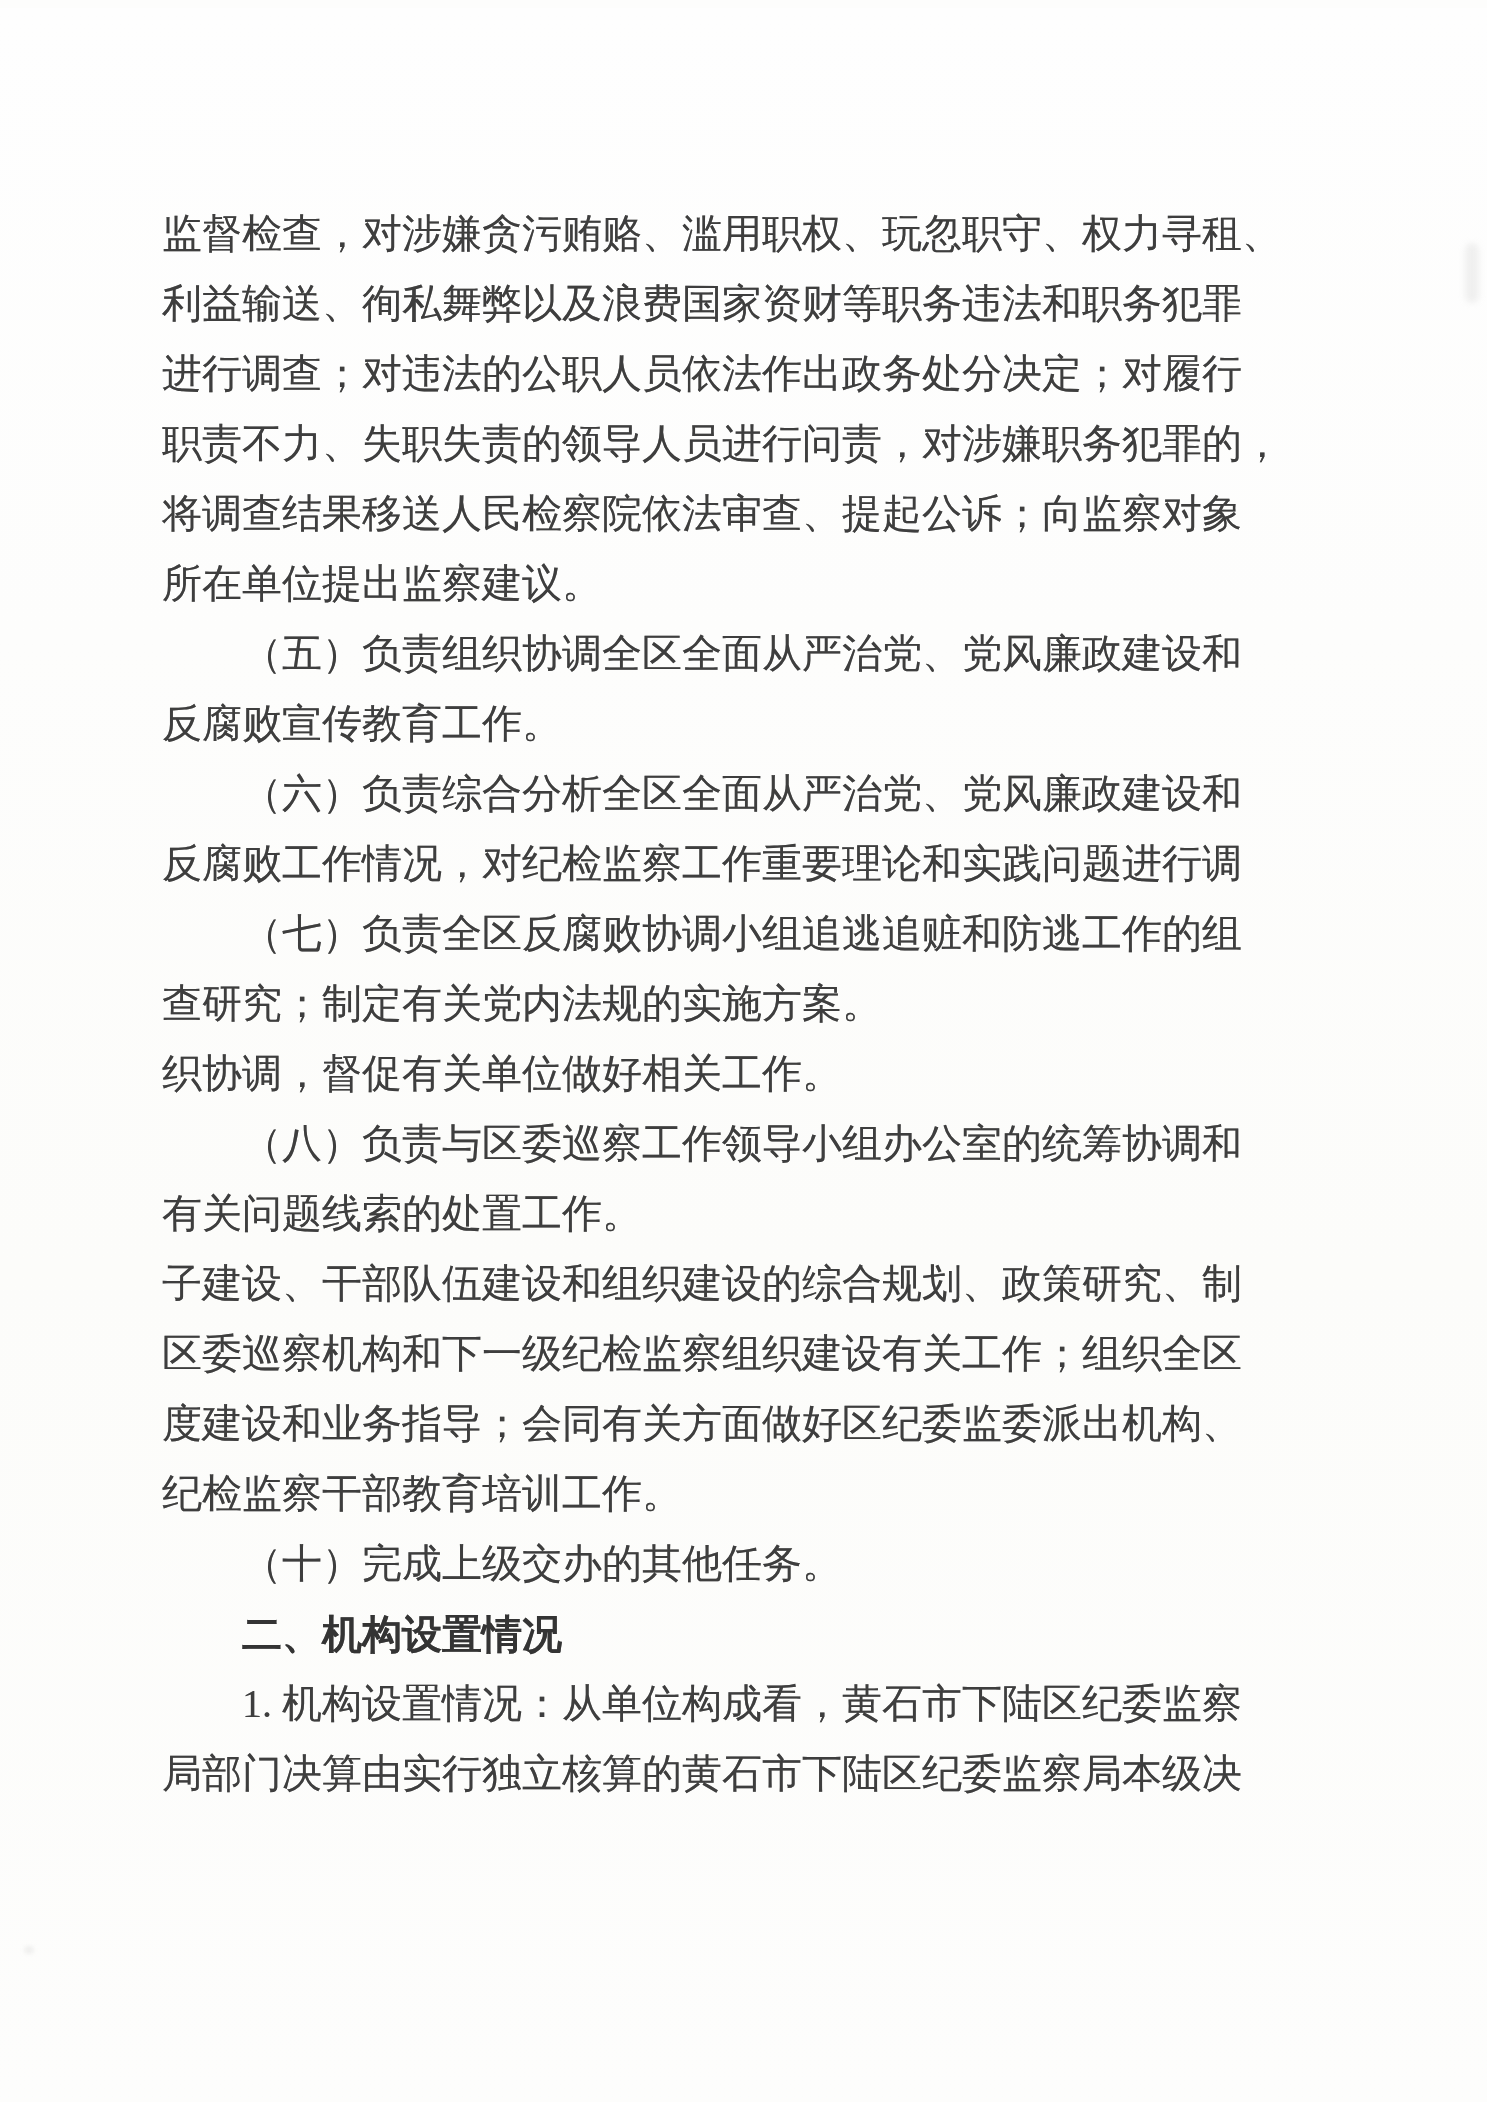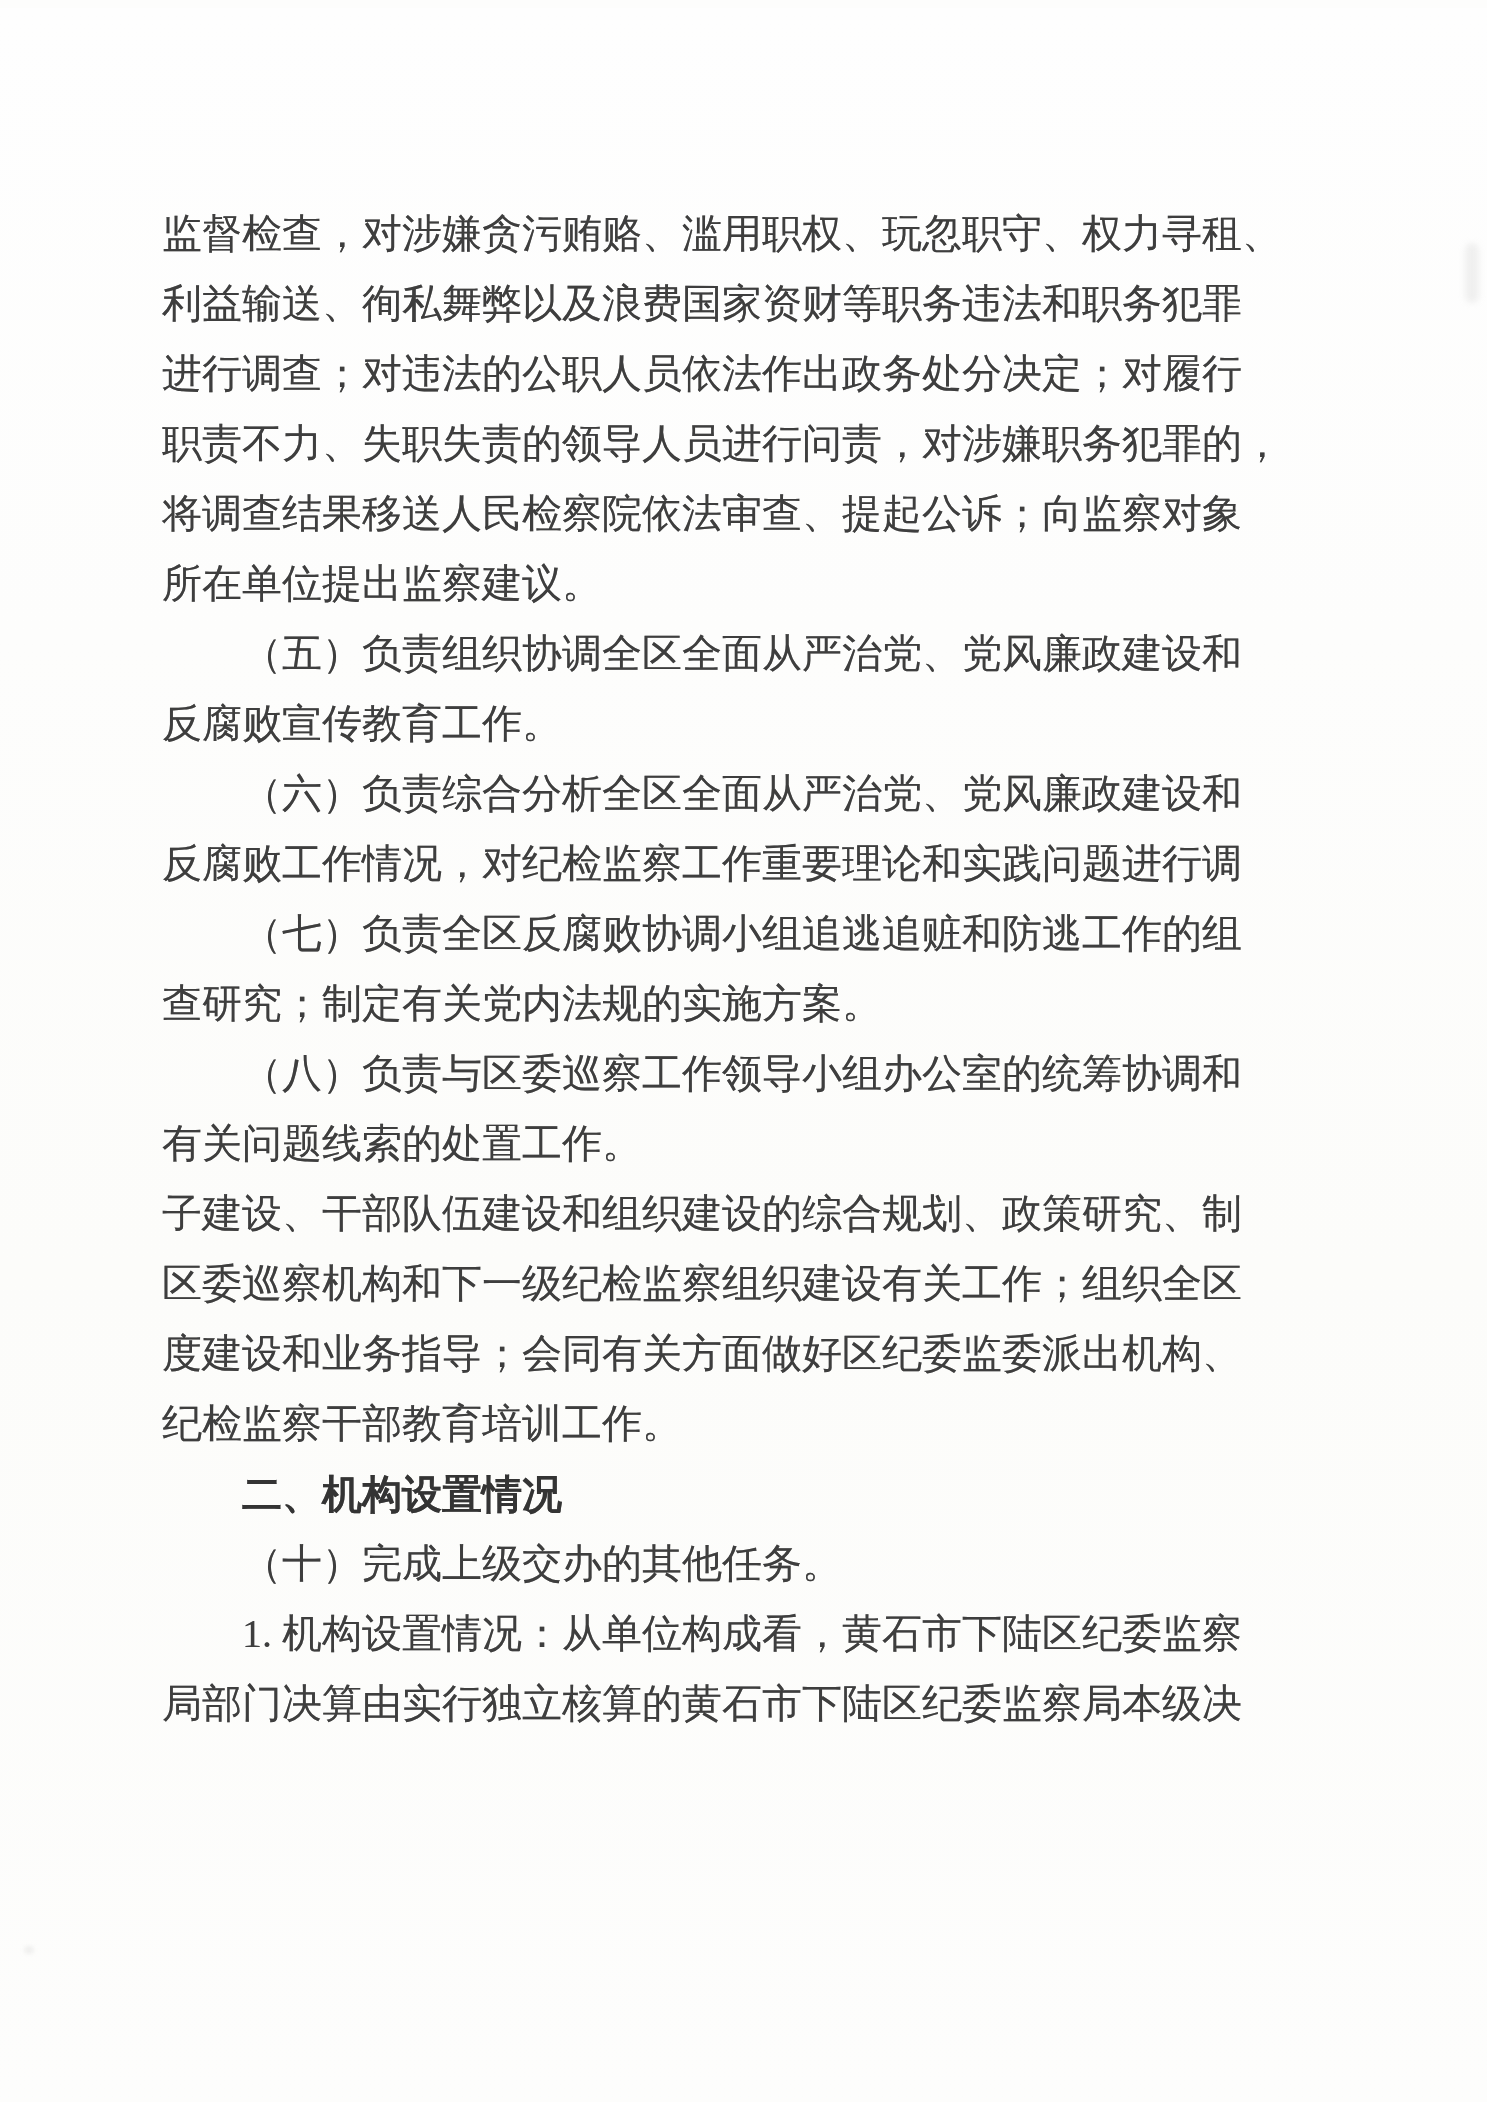--- a/index.html
+++ b/index.html
@@ -77,26 +77,27 @@
       <div class="text-line">进行调查；对违法的公职人员依法作出政务处分决定；对履行</div>
       <div class="text-line">职责不力、失职失责的领导人员进行问责，对涉嫌职务犯罪的，</div>
       <div class="text-line">将调查结果移送人民检察院依法审查、提起公诉；向监察对象</div>
       <div class="text-line">所在单位提出监察建议。</div>
       <div class="text-line indent">（五）负责组织协调全区全面从严治党、党风廉政建设和</div>
       <div class="text-line">反腐败宣传教育工作。</div>
       <div class="text-line indent">（六）负责综合分析全区全面从严治党、党风廉政建设和</div>
       <div class="text-line">反腐败工作情况，对纪检监察工作重要理论和实践问题进行调</div>
       <div class="text-line indent">（七）负责全区反腐败协调小组追逃追赃和防逃工作的组</div>
       <div class="text-line">查研究；制定有关党内法规的实施方案。</div>
+      <div class="text-line">织协调，督促有关单位做好相关工作。</div>
       <div class="text-line indent">（八）负责与区委巡察工作领导小组办公室的统筹协调和</div>
       <div class="text-line">有关问题线索的处置工作。</div>
       <div class="text-line">子建设、干部队伍建设和组织建设的综合规划、政策研究、制</div>
       <div class="text-line">区委巡察机构和下一级纪检监察组织建设有关工作；组织全区</div>
       <div class="text-line">度建设和业务指导；会同有关方面做好区纪委监委派出机构、</div>
       <div class="text-line">纪检监察干部教育培训工作。</div>
+      <div class="text-line indent">（十）完成上级交办的其他任务。</div>
       <div class="text-line indent bold">二、机构设置情况</div>
-      <div class="text-line indent">（十）完成上级交办的其他任务。</div>
       <div class="text-line indent">1. 机构设置情况：从单位构成看，黄石市下陆区纪委监察</div>
       <div class="text-line">局部门决算由实行独立核算的黄石市下陆区纪委监察局本级决</div>
     </div>
   <div class="scan-artifact-right"></div>
   <div class="scan-artifact-bottom-left"></div>
 </div>
 
 </body></html>

